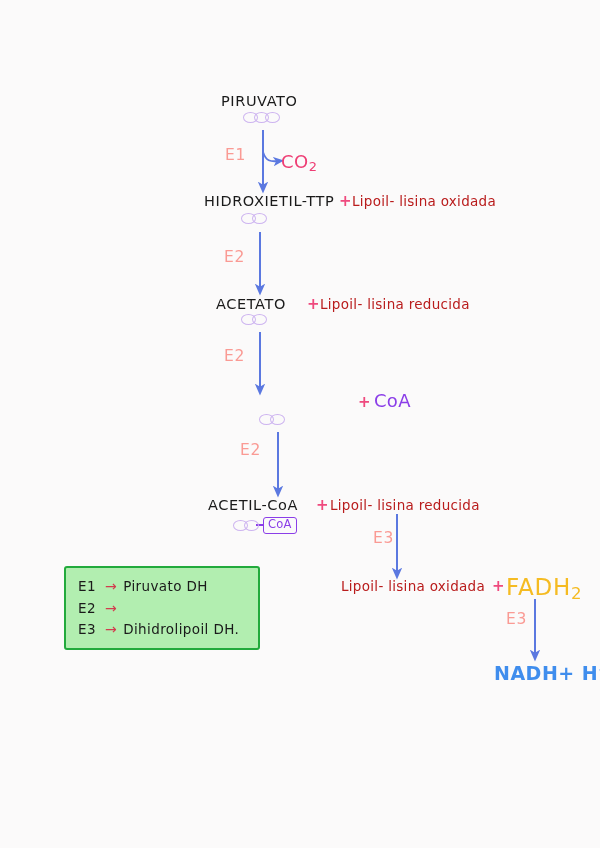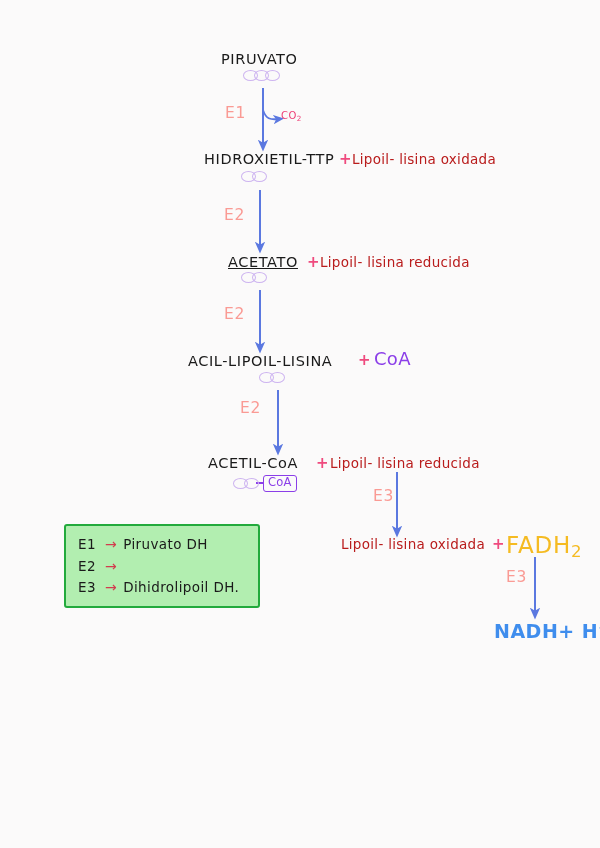--- a/index.html
+++ b/index.html
@@ -11,20 +11,21 @@
     height: 848px;
     background: #fbfafa;
     font-family: "DejaVu Sans", sans-serif;
     position: relative;
     overflow: hidden;
   }
 
   .canvas {
     position: absolute;
     inset: 0;
+    margin-top: 42px;
   }
 
   
   .node {
     position: absolute;
     white-space: nowrap;
     line-height: 1;
   }
   .compound {
     font-family: "DejaVu Sans", sans-serif;
@@ -49,21 +50,21 @@
     letter-spacing: 0.3px;
   }
   .enzyme {
     color: #fa9a94;
     font-size: 15.5px;
     letter-spacing: 0.8px;
     font-weight: 500;
   }
   .co2 {
     color: #ee3d74;
-    font-size: 10px;
+    font-size: 18px;
     letter-spacing: 0.5px;
     font-weight: 500;
   }
   .fadh {
     color: #f5bb22;
     font-size: 23px;
     letter-spacing: 0.8px;
     font-weight: 500;
   }
   .nadh {
@@ -197,31 +198,30 @@
   <div class="node compound" style="left:204px; top:152px;">HIDROXIETIL-TTP</div>
   <div class="node plus" style="left:339px; top:152px;">+</div>
   <div class="node violet" style="left:352px; top:153px;">Lipoil- lisina   oxidada</div>
   <div class="carbons" style="left:241px; top:171px;">
     <div class="c"></div>
     <div class="c"></div>
   </div>
 
   <div class="node enzyme" style="left:224px; top:208px;">E2</div>
 
-  <div class="node compound" style="left:228px; top:255px;text-decoration:underline;">ACETATO</div>
+  <div class="node compound" style="left:216px; top:255px;">ACETATO</div>
   <div class="node plus" style="left:307px; top:255px;">+</div>
   <div class="node violet" style="left:320px; top:256px;">Lipoil- lisina  reducida</div>
   <div class="carbons" style="left:241px; top:272px;">
     <div class="c"></div>
     <div class="c"></div>
   </div>
 
   <div class="node enzyme" style="left:224px; top:307px;">E2</div>
 
-  <div class="node compound" style="left:188px; top:354px;">ACIL-LIPOIL-LISINA</div>
   <div class="node plus" style="left:358px; top:353px;">+</div>
   <div class="node violet-big" style="left:374px; top:350px;">CoA</div>
   <div class="carbons" style="left:259px; top:372px;">
     <div class="c"></div>
     <div class="c"></div>
   </div>
 
   <div class="node enzyme" style="left:240px; top:401px;">E2</div>
 
   <div class="node compound" style="left:208px; top:456px;">ACETIL-CoA</div>

